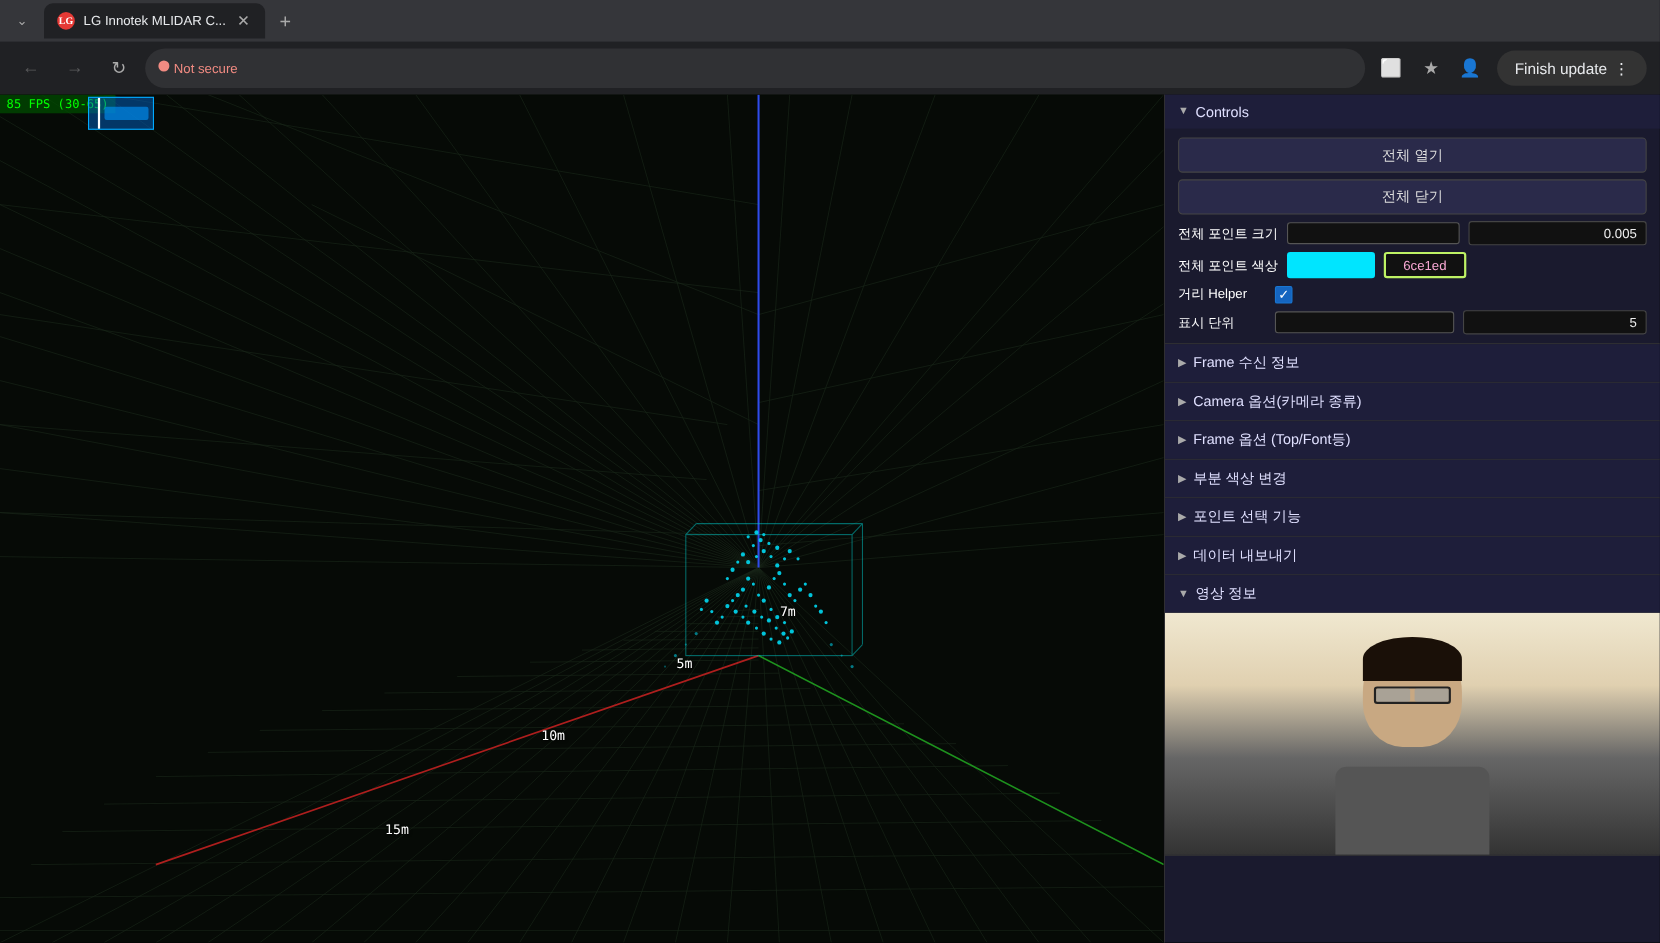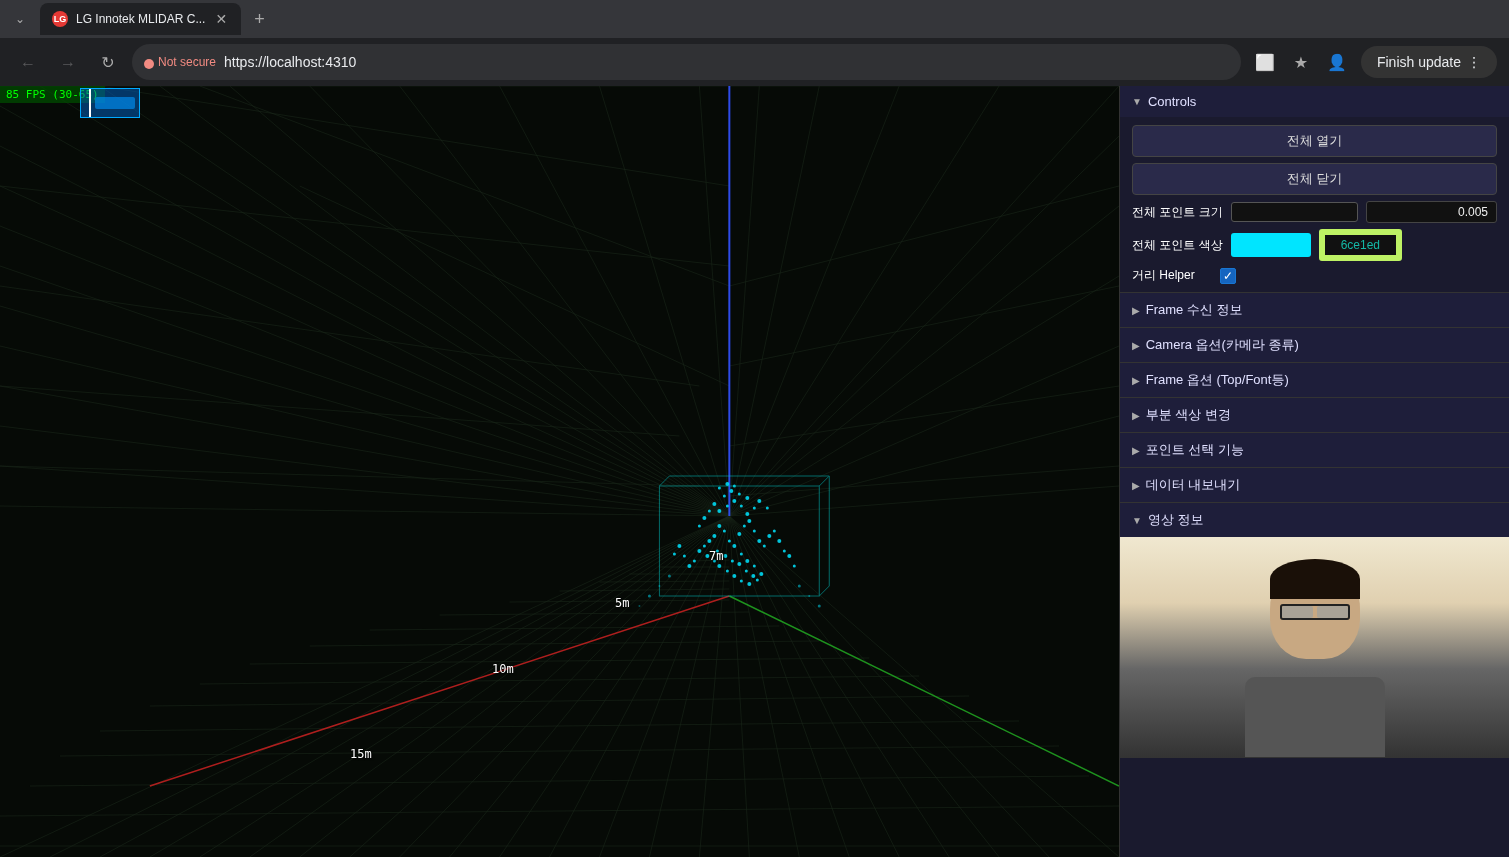--- a/index.html
+++ b/index.html
@@ -59,21 +59,21 @@
     .address-bar {
       flex: 1;
       display: flex;
       align-items: center;
       background: #303134;
       border-radius: 24px;
       height: 36px;
       padding: 0 12px;
       gap: 8px;
     }
-    .not-secure { display: flex; align-items: flex-end; gap: 4px; color: #f28b82; font-size: 12px; }
+    .not-secure { display: flex; align-items: flex-start; gap: 4px; color: #f28b82; font-size: 12px; }
     .not-secure-dot { width: 10px; height: 10px; background: #f28b82; border-radius: 50%; }
     .address-url { color: #e8eaed; font-size: 14px; flex: 1; }
     .nav-icons { display: flex; gap: 4px; align-items: center; }
     .nav-icon-btn { width: 32px; height: 32px; border-radius: 50%; border: none; background: transparent; cursor: pointer; color: #aaa; font-size: 16px; display: flex; align-items: center; justify-content: center; }
     .finish-update-btn {
       background: #333;
       color: #e8eaed;
       border: none;
       border-radius: 20px;
       padding: 8px 16px;
@@ -143,21 +143,21 @@
     .distance-label {
       position: absolute;
       color: white;
       font-size: 12px;
       font-family: monospace;
       text-shadow: 1px 1px 2px #000;
     }
 
     
     .right-panel {
-      width: 390px;
+      width: 451px;
       background: #1a1a2e;
       border-left: 1px solid #333;
       display: flex;
       flex-direction: column;
       overflow-y: auto;
       overflow-x: hidden;
     }
 
     .panel-section {
       border-bottom: 1px solid #333;
@@ -221,24 +221,24 @@
     .color-swatch {
       width: 80px;
       height: 24px;
       background: #00e5ff;
       border-radius: 3px;
       cursor: pointer;
     }
 
     .color-label {
       background: #111;
-      border: 6px solid #bef264;
+      border: 2px solid #bef264;
       border-radius: 3px;
       padding: 3px 16px;
-      color: #14b8a6;
+      color: #f9a8d4;
       font-size: 12px;
       min-width: 55px;
       text-align: center;
     }
 
     .checkbox-checked {
       width: 16px; height: 16px;
       background: #1565c0;
       border: 1px solid #1976d2;
       border-radius: 2px;
@@ -335,39 +335,38 @@
 <body>
 
 <div class="browser-chrome">
 
   <div class="tab-bar">
     <div style="display:flex;gap:4px;align-items:center;margin-right:4px;">
       <button class="nav-btn" style="width:24px;height:24px;font-size:12px;">⌄</button>
     </div>
     <div class="tab">
       <div class="tab-favicon">
-        <span style="color:#fff;font-size:9px;font-weight:bold;">LG</span>
+        <span style="color:#fff;font-size:9px;font-weight:bold;font-family:Liberation Serif, serif;">LG</span>
       </div>
       <span class="tab-title">LG Innotek MLIDAR C...</span>
       <button class="tab-close">✕</button>
     </div>
     <button class="tab-new">+</button>
   </div>
 
   <div class="nav-bar">
     <button class="nav-btn disabled">←</button>
     <button class="nav-btn disabled">→</button>
     <button class="nav-btn">↻</button>
 
     <div class="address-bar">
       <div class="not-secure">
         <div class="not-secure-dot"></div>
         <span>Not secure</span>
       </div>
-      <span class="address-url">https://localhost:4310</span>
     </div>
 
     <div class="nav-icons">
       <button class="nav-icon-btn">⬜</button>
       <button class="nav-icon-btn">★</button>
       <button class="nav-icon-btn">👤</button>
     </div>
 
     <button class="finish-update-btn">
       <span>Finish update</span>
@@ -625,20 +624,25 @@
           <span class="control-label">전체 포인트 색상</span>
           <div class="color-swatch"></div>
           <span class="color-label">6ce1ed</span>
         </div>
 
         <div class="control-row">
           <span class="control-label">거리 Helper</span>
           <div class="checkbox-checked">✓</div>
         </div>
 
+        <div class="control-row">
+          <span class="control-label">표시 단위</span>
+          <input class="input-field" type="text" value="" style="flex: 1 1 0%;">
+          <span class="control-value-box">5</span>
+        </div>
       </div>
     </div>
 
     <div class="panel-section">
       <div class="panel-section-header">
         <span class="chevron right"></span>
         <span>Frame 수신 정보</span>
       </div>
     </div>
 

